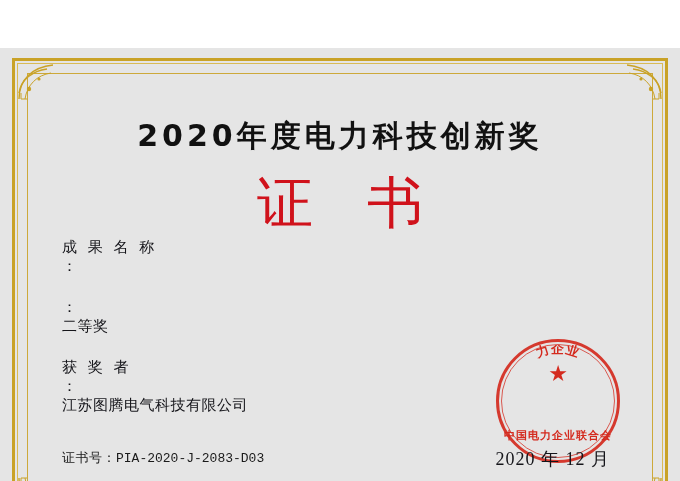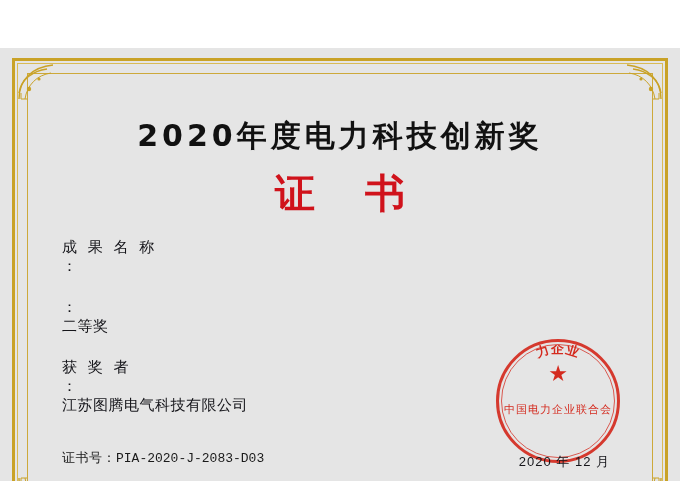--- a/index.html
+++ b/index.html
@@ -88,22 +88,22 @@
     white-space: nowrap;
   }
 
   .title-sub {
     position: absolute;
     top: 78px;
     left: 0;
     right: 0;
     text-align: center;
     font-family: "DejaVu Serif", "Liberation Serif", serif;
-    font-size: 40px;
-    font-weight: bold;
+    font-size: 56px;
+    font-weight: normal;
     letter-spacing: 18px;
     color: #d0121b;
     white-space: nowrap;
     text-indent: 18px;
   }
 
   .fields {
     position: absolute;
     top: 150px;
     left: 22px;
@@ -187,34 +187,35 @@
   .seal-arc text {
     font-family: "DejaVu Serif", "Liberation Serif", serif;
     font-size: 13px;
     font-weight: bold;
     fill: #d42a1e;
     letter-spacing: 1px;
   }
   .seal-bottom {
     position: absolute;
     left: 0; right: 0;
-    bottom: 46px;
+    bottom: 20px;
     text-align: center;
     font-family: "DejaVu Sans", "Liberation Sans", sans-serif;
     font-size: 11px;
     color: #d42a1e;
     letter-spacing: 1px;
+    font-weight: bold;
   }
 
   .issue-date {
     position: absolute;
     right: 30px;
     bottom: 18px;
-    font-family: Liberation Sans, sans-serif;
-    font-size: 13px;
+    font-family: Liberation Serif, serif;
+    font-size: 18px;
     color: #15151a;
     letter-spacing: 1px;
     white-space: nowrap;
   }
 </style>
 </head>
 <body>
 
 <div id="certificate">
 

